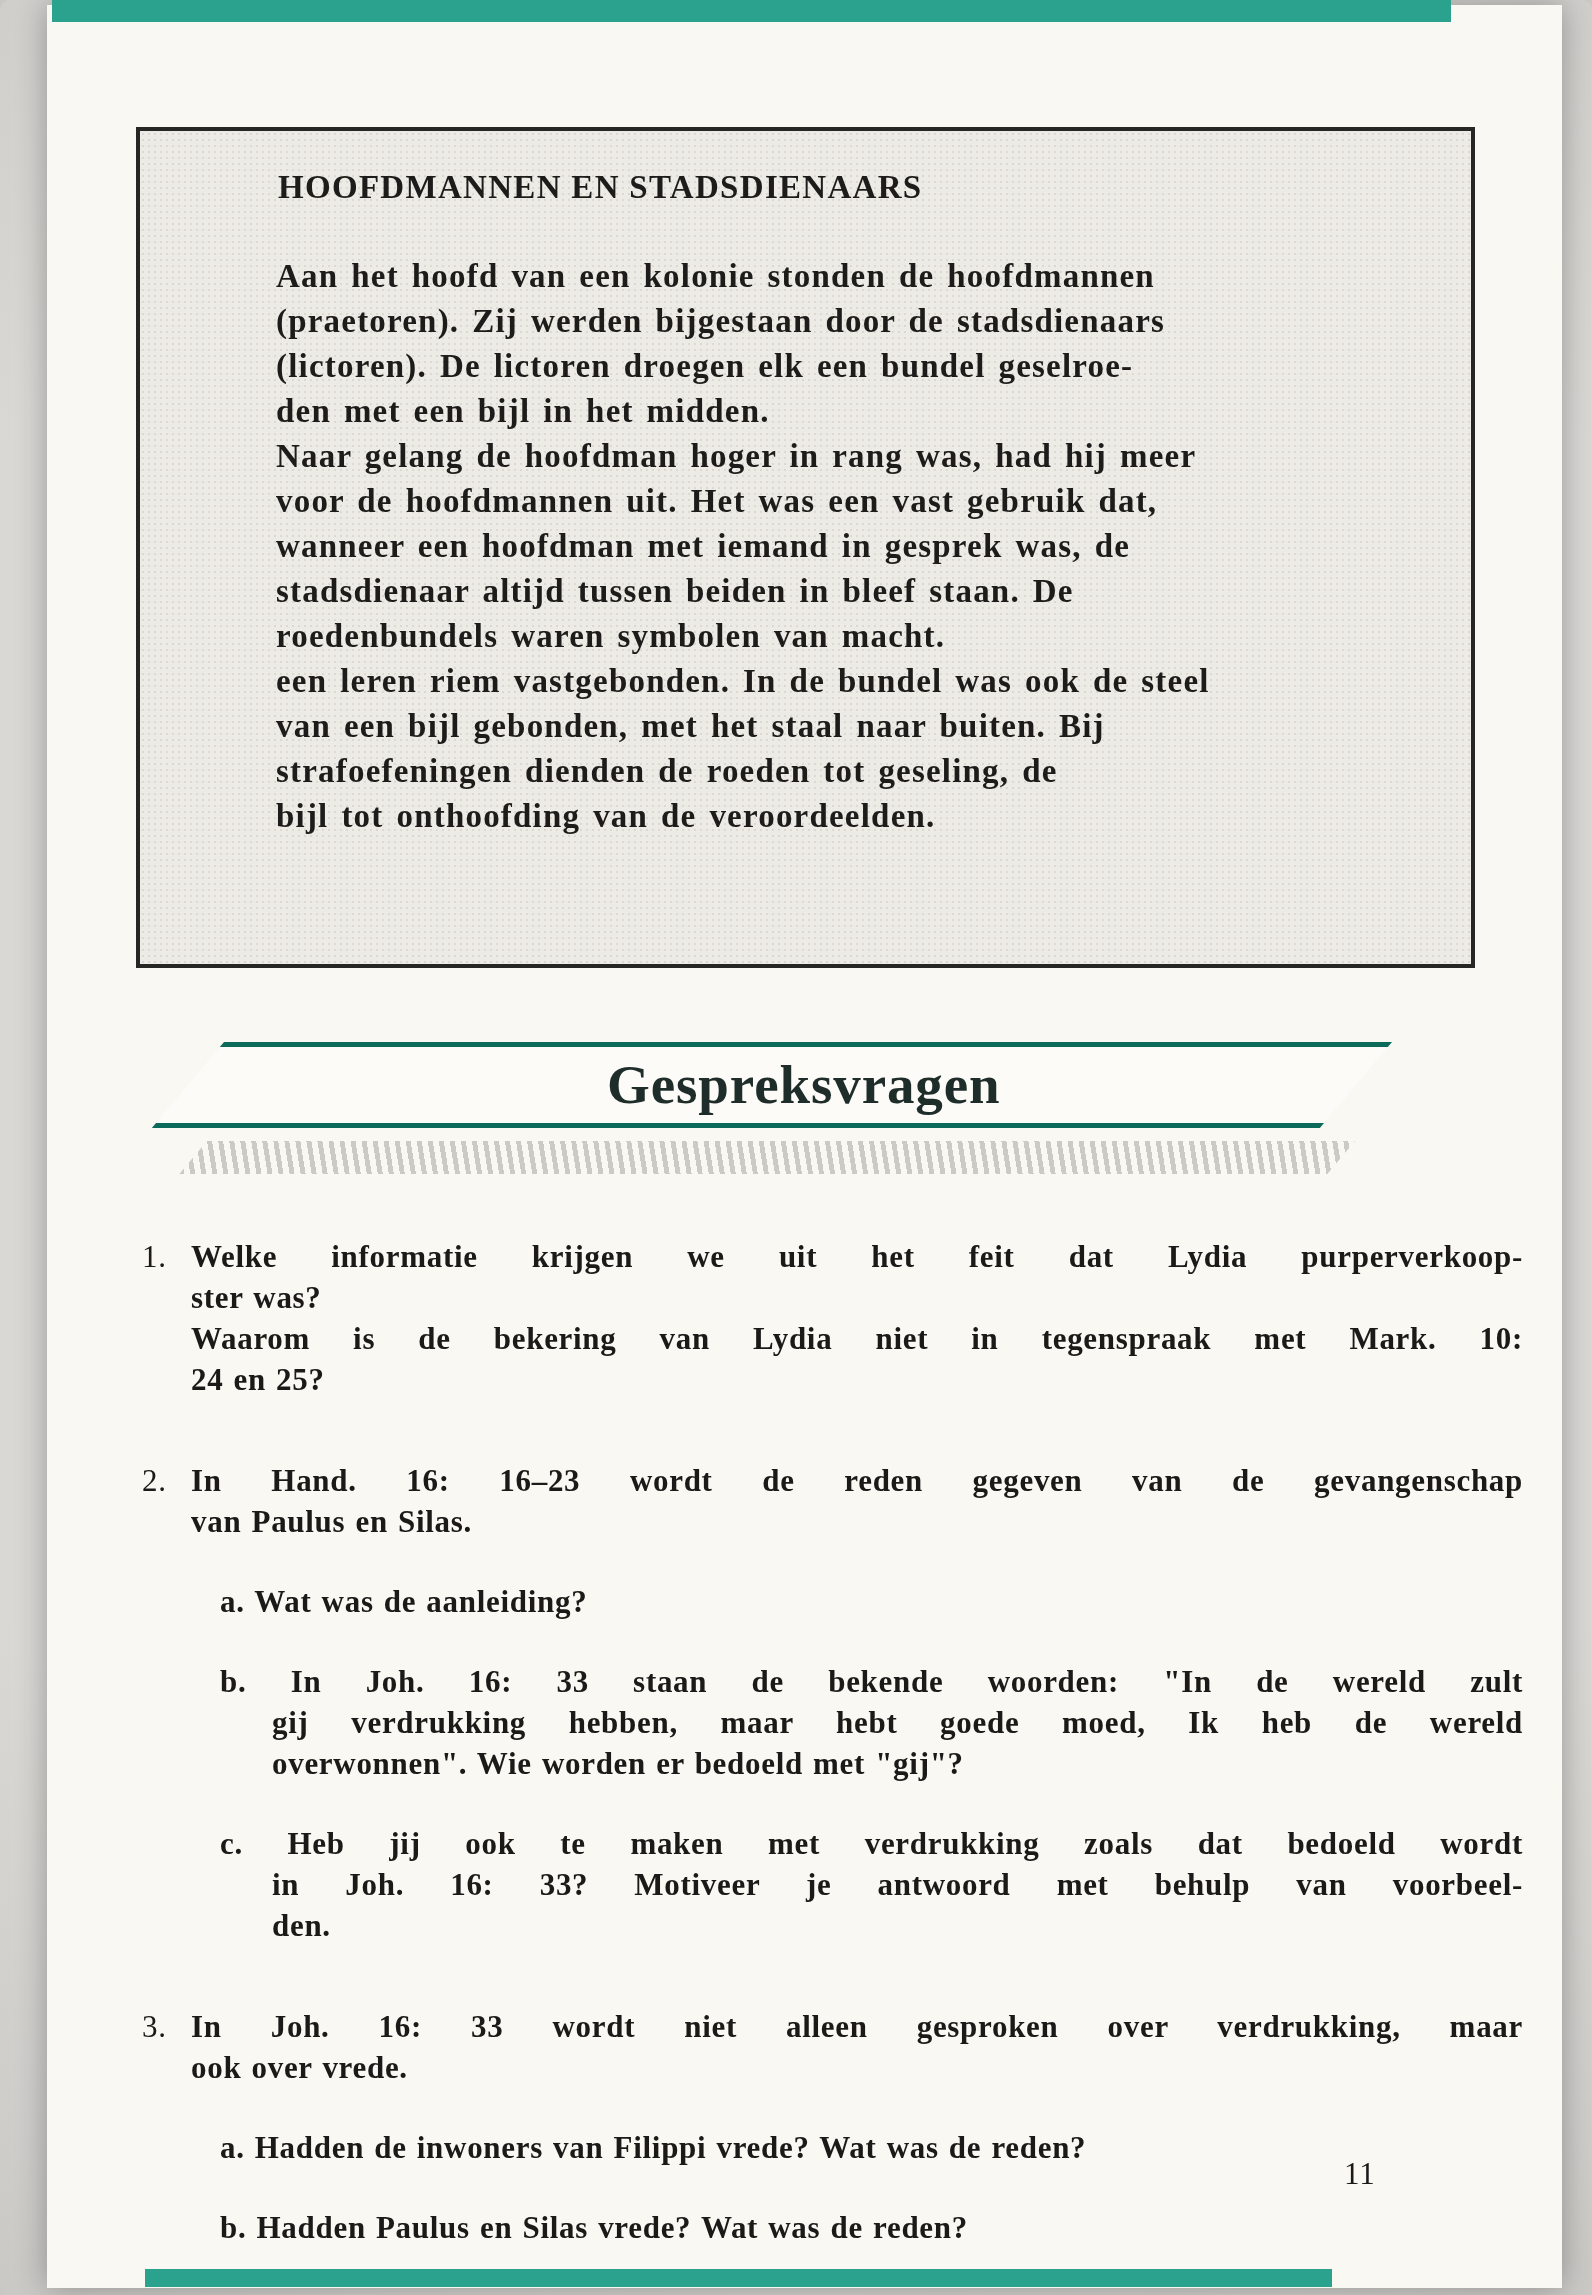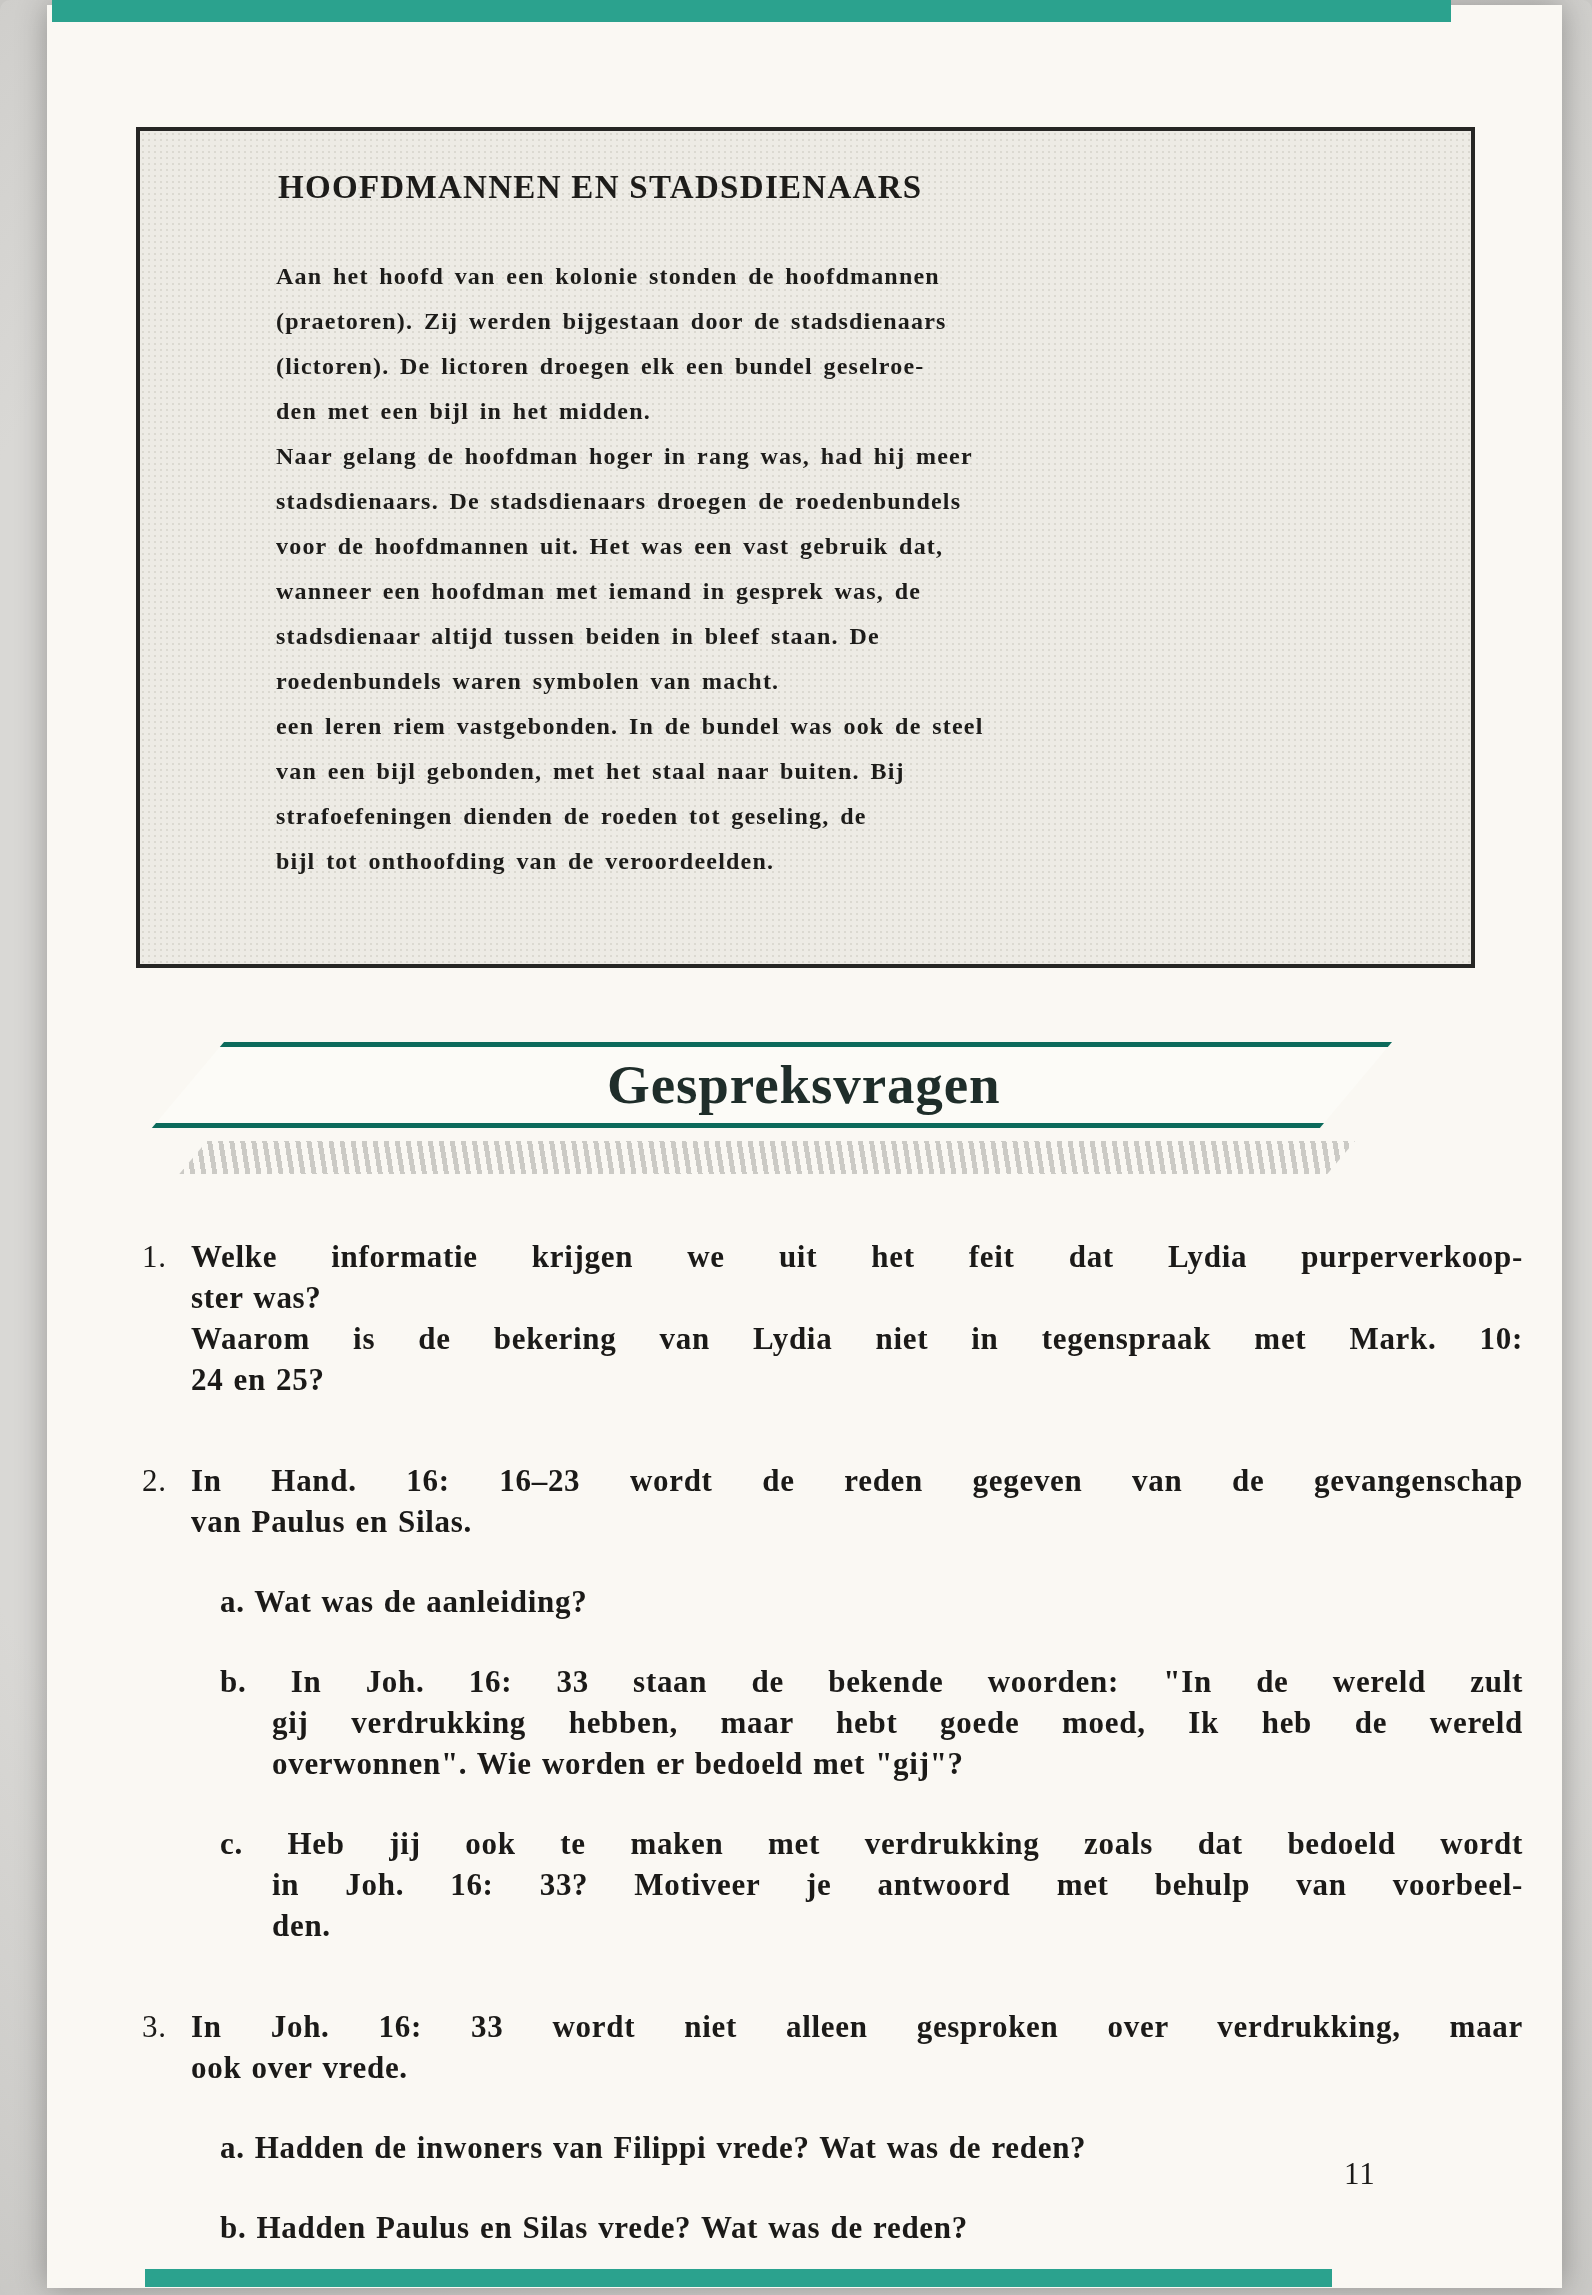--- a/index.html
+++ b/index.html
@@ -31,21 +31,21 @@
     background-image:radial-gradient(#dbd9d1 0.9px, transparent 1.2px);
     background-size:6px 6px;
   }
   .box-title{
     margin:0;padding:38px 0 0 138px;
     font-size:33px;font-weight:700;letter-spacing:1.3px;
     color:var(--ink,#1d1c1a);
   }
   .box-body{
     margin-top:48px;padding-left:136px;width:1096px;
-    font-size:24px;font-weight:700;letter-spacing:1.2px;word-spacing:3.5px;
+    font-size:33px;font-weight:700;letter-spacing:1.2px;word-spacing:3.5px;
     line-height:45px;color:var(--ink,#1d1c1a);
   }
 
   
   .banner-shadow{
     position:absolute;left:207px;top:1141px;width:1148px;height:33px;
     transform:skewX(-40deg);transform-origin:0 0;
     background:repeating-linear-gradient(45deg,#c3c2bd 0 3.5px,rgba(0,0,0,0) 3.5px 7.8px);
     opacity:.85;
   }
@@ -94,21 +94,20 @@
   <div class="teal-bar bottom"></div>
 
   <div class="info-box">
     <h2 class="box-title">HOOFDMANNEN EN STADSDIENAARS</h2>
     <div class="box-body">
         <div class="tline ind0">Aan het hoofd van een kolonie stonden de hoofdmannen</div>
         <div class="tline ind0">(praetoren). Zij werden bijgestaan door de stadsdienaars</div>
         <div class="tline ind0">(lictoren). De lictoren droegen elk een bundel geselroe-</div>
         <div class="tline ind0">den met een bijl in het midden.</div>
         <div class="tline ind0">Naar gelang de hoofdman hoger in rang was, had hij meer</div>
-        <div class="tline ind0">stadsdienaars. De stadsdienaars droegen de roedenbundels</div>
         <div class="tline ind0">voor de hoofdmannen uit. Het was een vast gebruik dat,</div>
         <div class="tline ind0">wanneer een hoofdman met iemand in gesprek was, de</div>
         <div class="tline ind0">stadsdienaar altijd tussen beiden in bleef staan. De</div>
         <div class="tline ind0">roedenbundels waren symbolen van macht.</div>
         <div class="tline ind0">een leren riem vastgebonden. In de bundel was ook de steel</div>
         <div class="tline ind0">van een bijl gebonden, met het staal naar buiten. Bij</div>
         <div class="tline ind0">strafoefeningen dienden de roeden tot geseling, de</div>
         <div class="tline ind0">bijl tot onthoofding van de veroordeelden.</div>
       </div>
   </div>

